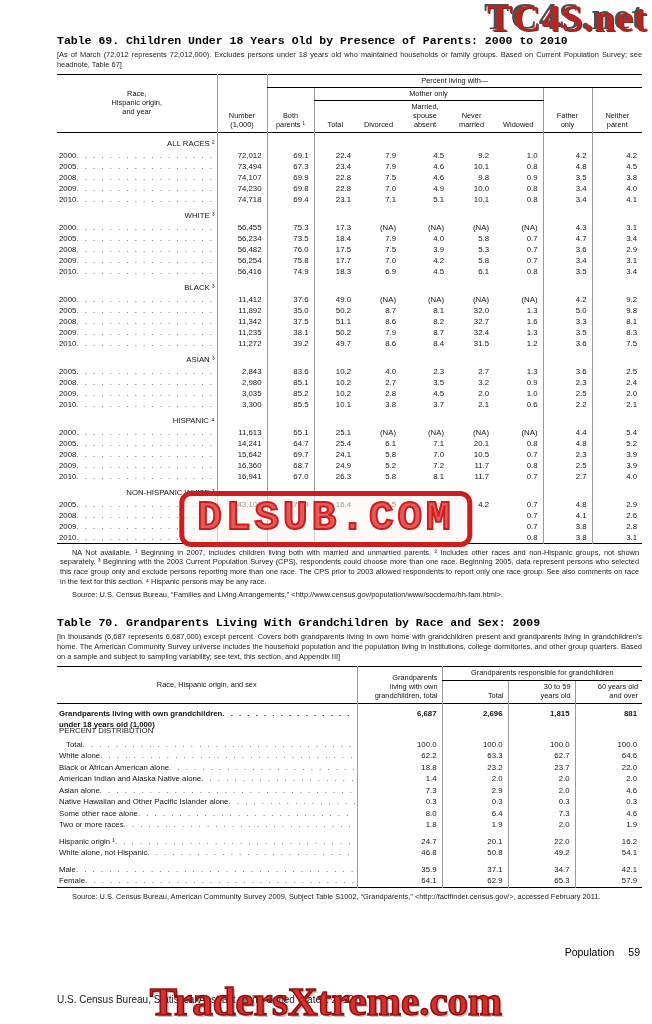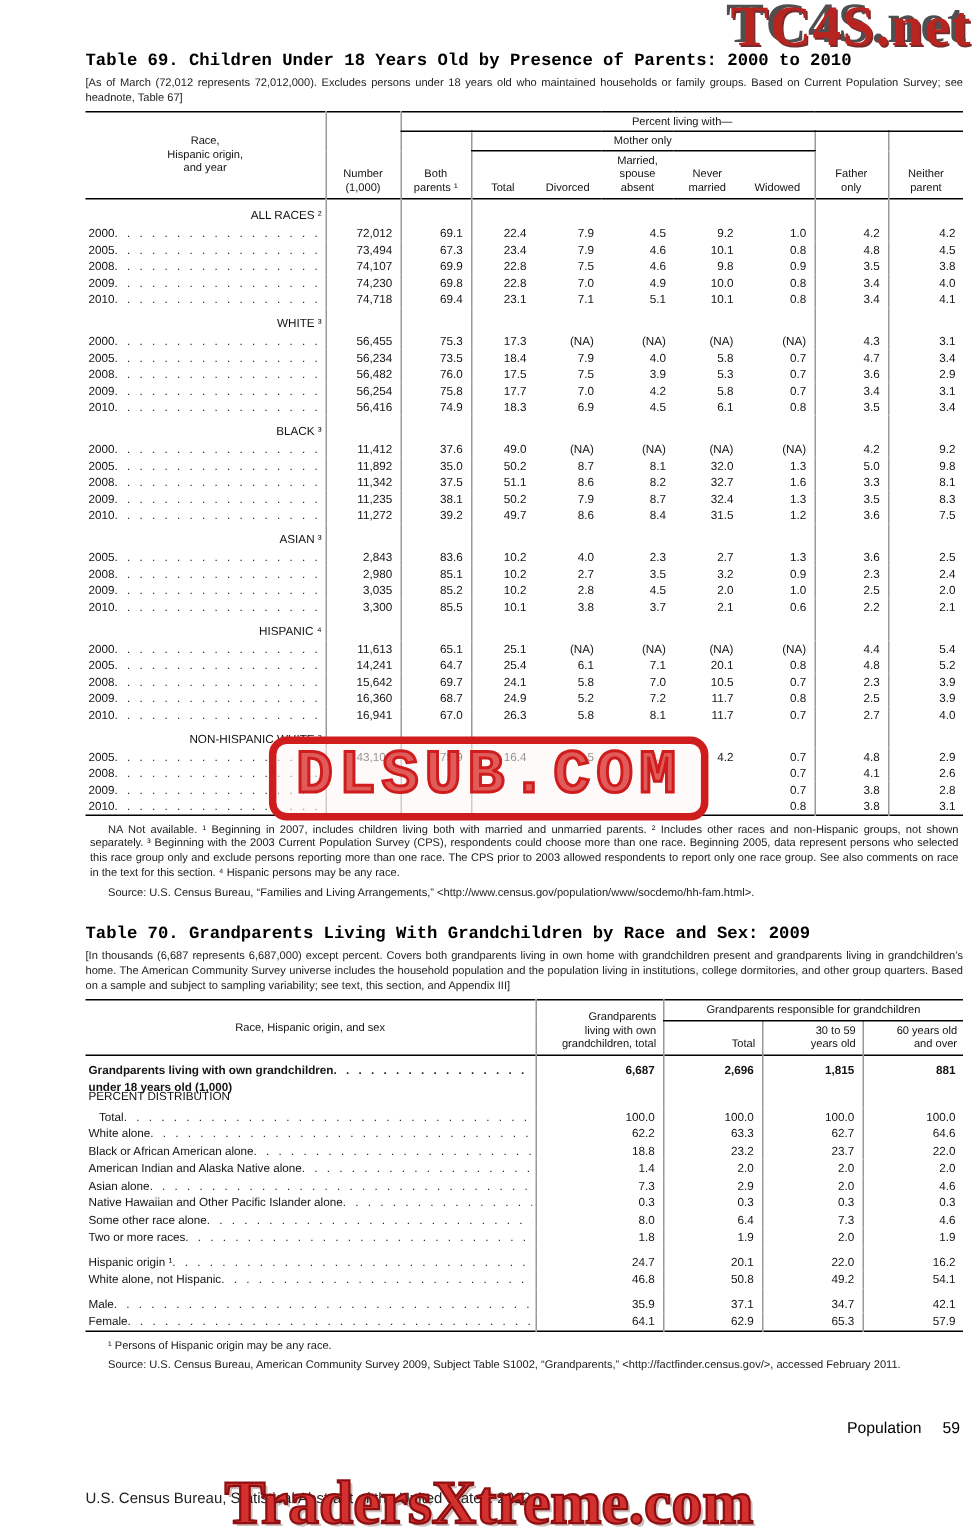--- a/index.html
+++ b/index.html
@@ -776,21 +776,20 @@
               </td>
               <td class="num bl">64.1</td>
               <td class="num bl">62.9</td>
               <td class="num bl">65.3</td>
               <td class="num bl">57.9</td>
             </tr>
           </tbody>
       </table>
 
       <div class="fnblock">
-        <p class="fnote">¹ Persons of Hispanic origin may be any race.</p>
         <p class="fnote">Source: U.S. Census Bureau, American Community Survey 2009, Subject Table S1002, “Grandparents,” &lt;http://factfinder.census.gov/&gt;, accessed February 2011.</p>
       </div>
     </section>
 
   </div>
 
   <div class="pop">
     <span>Population</span><span class="pg">59</span>
   </div>
   <div class="credit">U.S. Census Bureau, Statistical Abstract of the United States: 2012</div>

